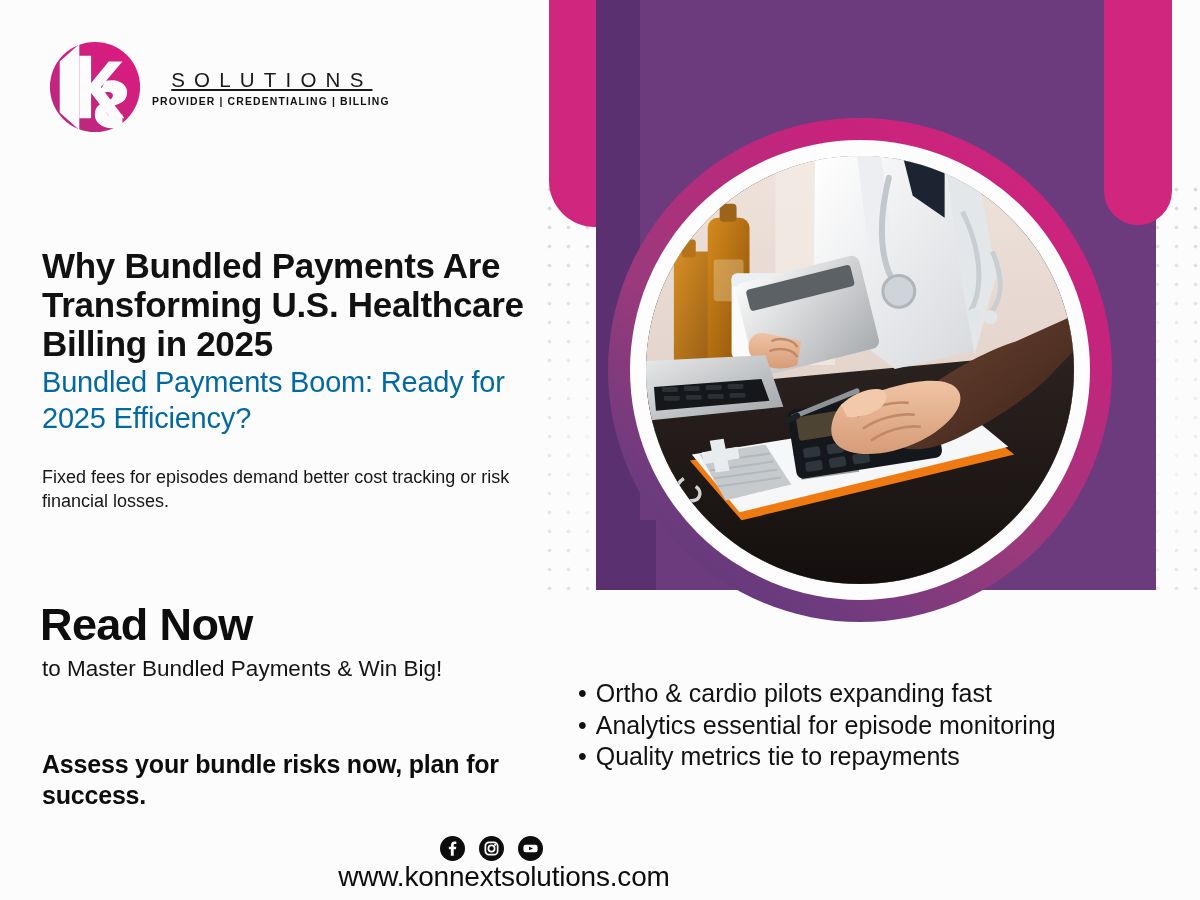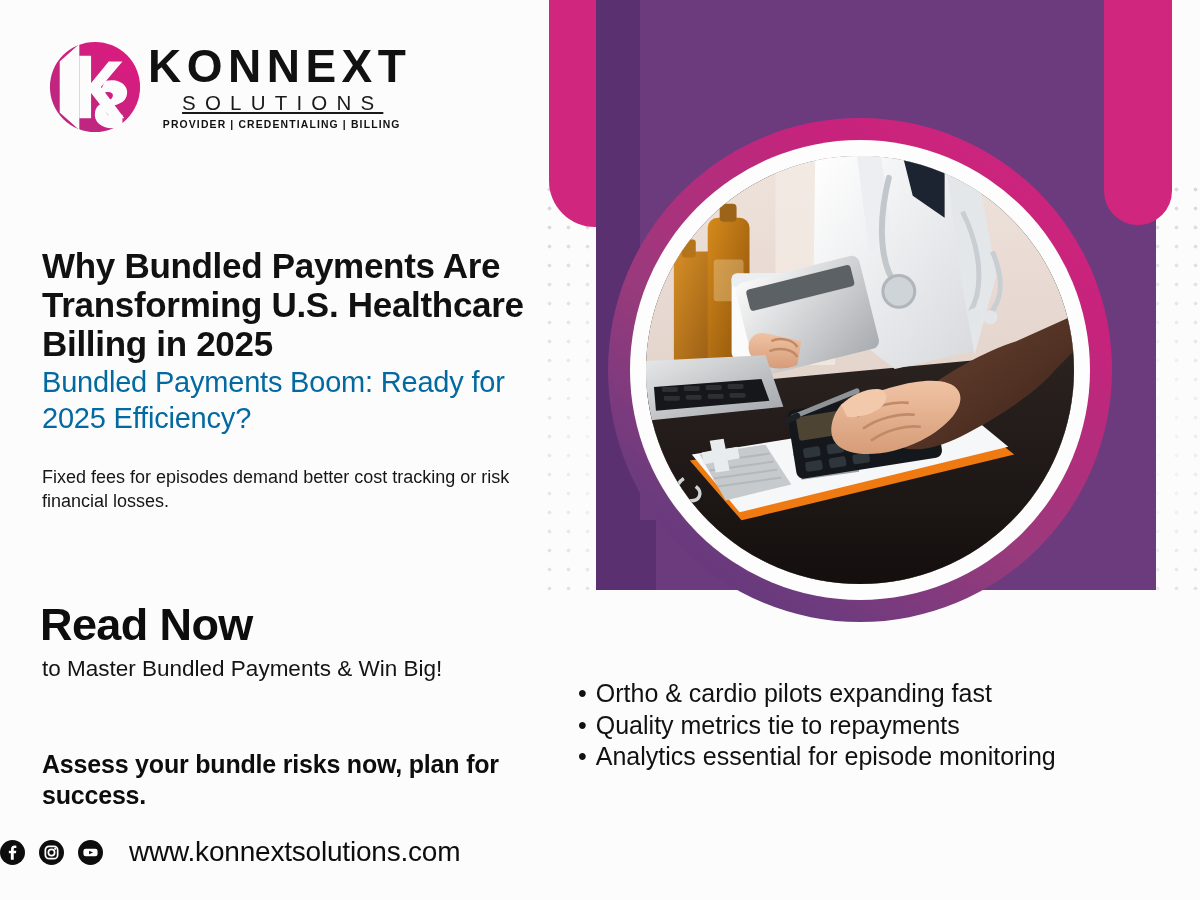--- a/index.html
+++ b/index.html
@@ -118,21 +118,21 @@
     position:absolute; left:578px; top:678px; z-index:10;
     font-size:25px; font-weight:400; color:#111; line-height:1.26;
     list-style:none;
   }
   .bullets li { white-space:nowrap; }
   .bullets li::before { content:"\2022"; margin-right:9px; }
 
   
   .footer {
     position:absolute; left:0; top:836px; width:1008px; z-index:10;
-    display:flex; align-items:center; justify-content:flex-start; gap:0;
+    display:flex; align-items:center; justify-content:center; gap:0;flex-direction:column;
   }
   .social { display:flex; align-items:center; gap:14px; margin-right:26px; }
   .social svg { display:block; }
   .url { font-size:28px; font-weight:400; color:#0d0d0d; letter-spacing:-.2px; }
 </style>
 </head>
 <body>
 
 <div id="stage">
 
@@ -298,37 +298,36 @@
             <stop offset="1" stop-color="#7a3d85"></stop>
           </linearGradient>
         </defs>
         <circle cx="50" cy="50" r="46" fill="url(#ksgrad)"></circle>
         <path d="M14 24 L34 6 L34 94 L14 76 Z" fill="#fcfcfc"></path>
         <path d="M34 18 L46 18 L46 46 L64 24 L78 24 L56 50 L80 82 L66 82 L46 56 L46 82 L34 82 Z" fill="#fcfcfc"></path>
         <path d="M60 44 C76 40 86 50 82 60 C78 70 64 68 62 74 C60 80 70 82 78 78 L78 90 C62 96 48 88 50 76 C52 64 66 66 68 60 C70 54 60 54 54 58 Z" fill="#fcfcfc"></path>
       </svg>
     </div>
     <div class="logo-text">
-      <div class="logo-word">KONNEXT</div>
       <div class="logo-sub">SOLUTIONS</div>
       <div class="logo-tag">PROVIDER | CREDENTIALING | BILLING</div>
     </div>
   </div>
 
   <div class="headline">Why Bundled Payments Are Transforming U.S. Healthcare Billing in 2025</div>
   <div class="subhead">Bundled Payments Boom: Ready for 2025 Efficiency?</div>
   <div class="body-copy">Fixed fees for episodes demand better cost tracking or risk financial losses.</div>
   <div class="cta-main">Read Now</div>
   <div class="cta-sub">to Master Bundled Payments &amp; Win Big!</div>
   <div class="closer">Assess your bundle risks now, plan for success.</div>
 
   <ul class="bullets">
     <li>Ortho &amp; cardio pilots expanding fast</li>
+    <li>Analytics essential for episode monitoring</li>
     <li>Quality metrics tie to repayments</li>
-    <li>Analytics essential for episode monitoring</li>
   </ul>
 
   <div class="footer">
     <div class="social">
       <span>
         <svg width="25" height="25" viewBox="0 0 24 24">
           <circle cx="12" cy="12" r="12" fill="#0d0d0d"></circle>
           <path d="M13.2 19v-6.2h2.1l.32-2.44H13.2V8.8c0-.7.2-1.18 1.2-1.18h1.3V5.44c-.23-.03-1-.1-1.9-.1-1.9 0-3.2 1.16-3.2 3.28v1.74H8.5v2.44h1.9V19z" fill="#fff"></path>
         </svg>
       </span>

